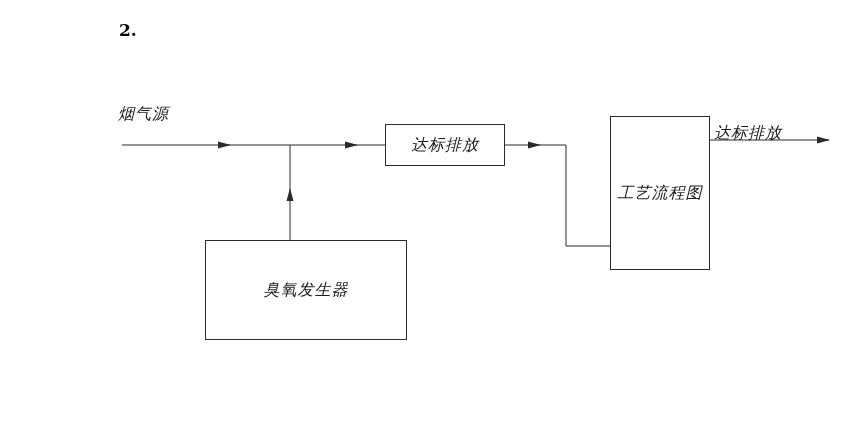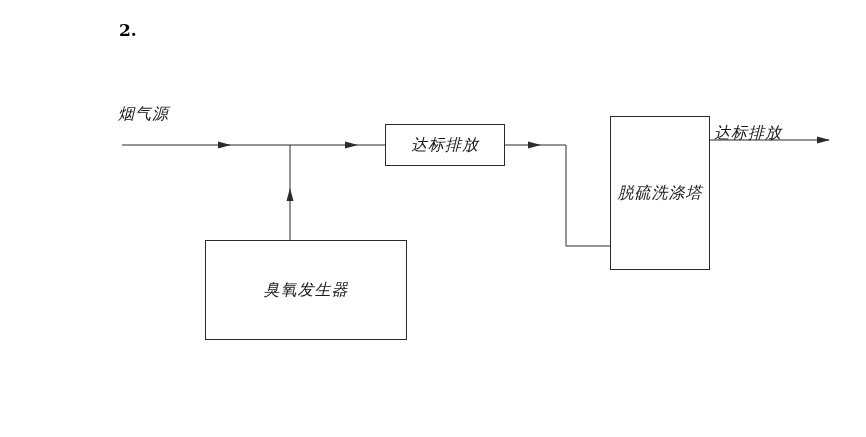--- a/index.html
+++ b/index.html
@@ -89,19 +89,19 @@
 
     <div class="flow-box box-mixer">
       <span>达标排放</span>
     </div>
 
     <div class="flow-box box-ozone">
       <span>臭氧发生器</span>
     </div>
 
     <div class="flow-box box-tower">
-      <span>脱硫洗涤塔</span>
+      <span>工艺流程图</span>
     </div>
 
     <div class="flow-label label-output">达标排放</div>
 
   </div>
 </div>
 
 </body></html>

